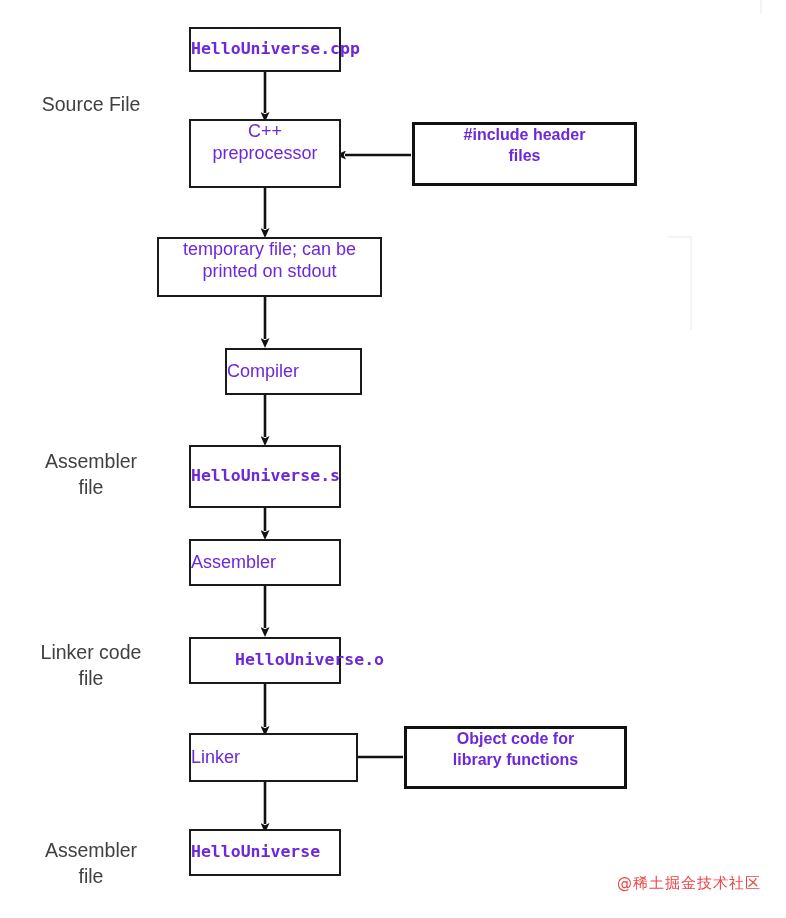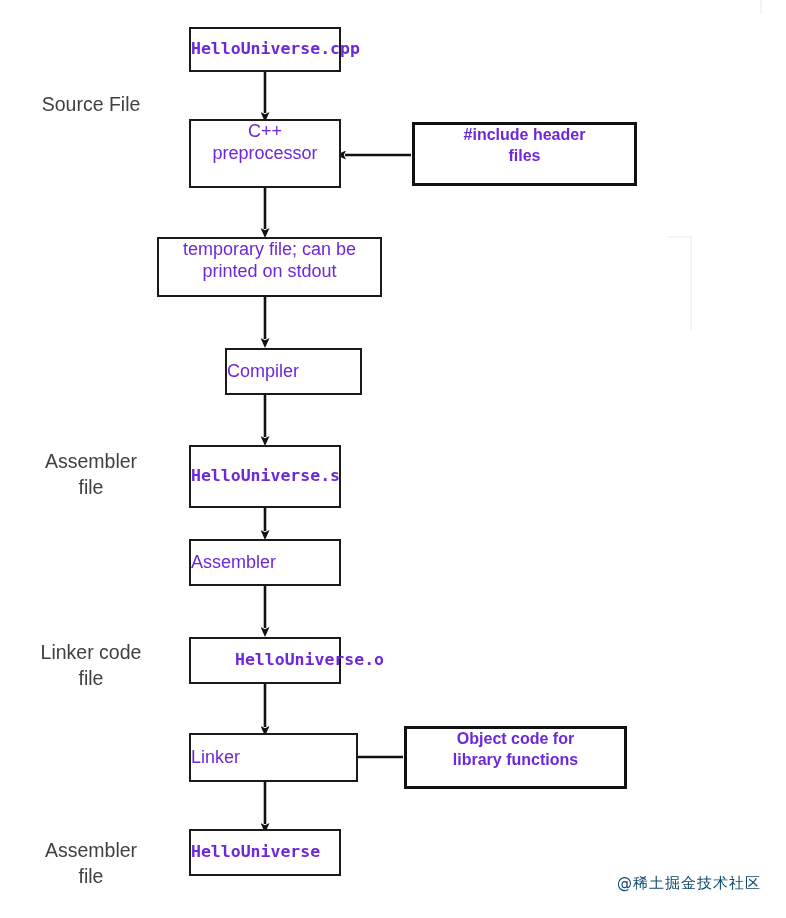--- a/index.html
+++ b/index.html
@@ -61,21 +61,21 @@
     font-size: 19.5px;
     color: #404040;
     text-align: center;
     line-height: 1.32;
     z-index: 2;
   }
   .watermark {
     position: absolute;
     font-family: "DejaVu Sans", sans-serif;
     font-size: 15px;
-    color: #0c4a6e;
+    color: #ef4444;
     letter-spacing: 1px;
     white-space: nowrap;
     z-index: 1;
   }
   .ghost-mark {
     position: absolute;
     border-right: 2px solid #f4f4f4;
     border-top: 2px solid #f4f4f4;
     z-index: 0;
   }

